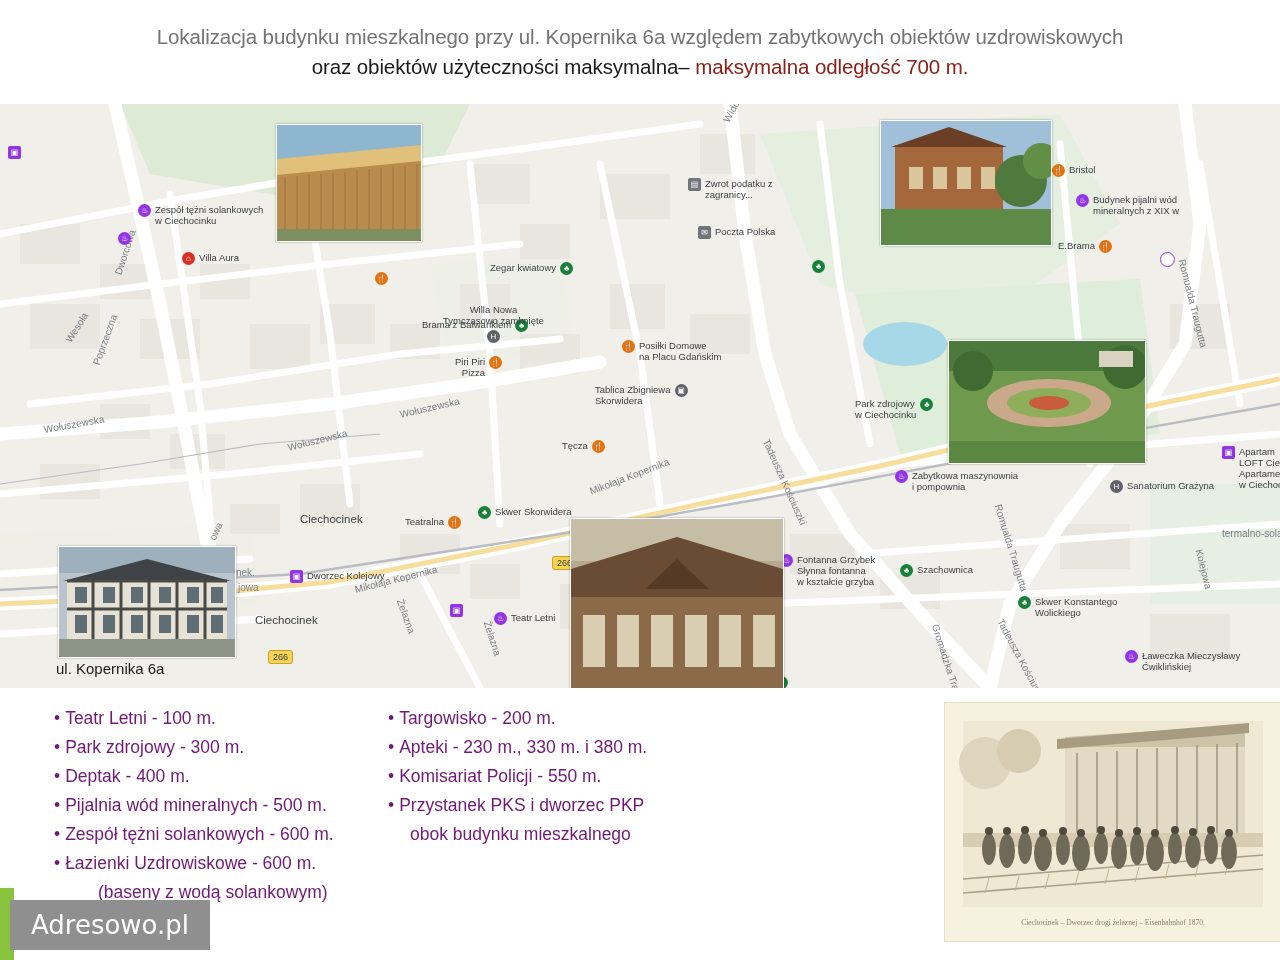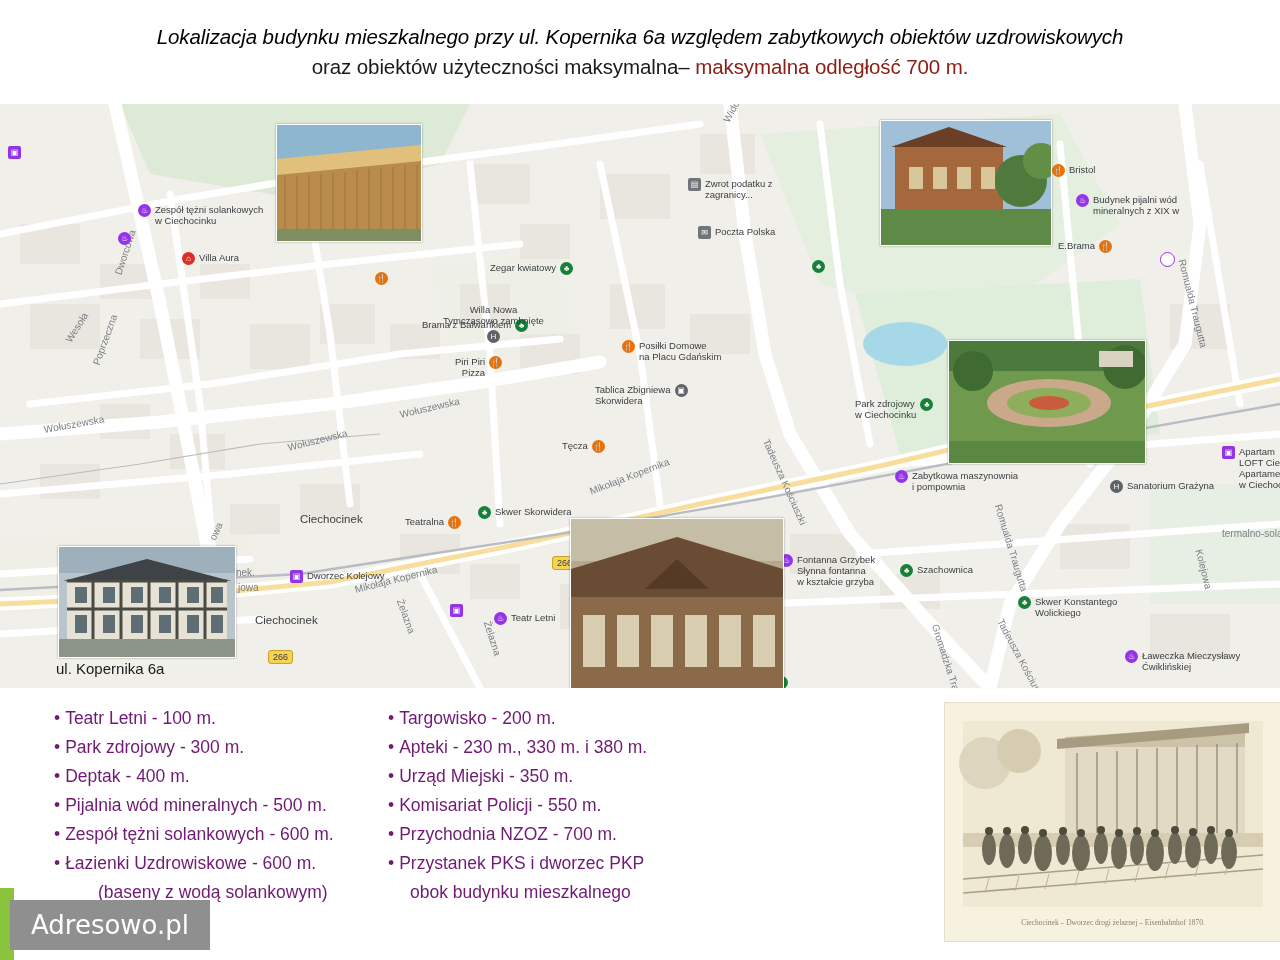--- a/index.html
+++ b/index.html
@@ -11,21 +11,21 @@
     overflow:hidden;
   }
   
   .header{
     position:absolute;left:0;top:0;width:1280px;height:104px;
     background:#ffffff;
     display:flex;flex-direction:column;align-items:center;justify-content:center;
     text-align:center;
   }
   .header .line1{
-    font-size:20.5px;color:#000000;line-height:30px;letter-spacing:-0.1px;font-style:italic;
+    font-size:20.5px;color:#737373;line-height:30px;letter-spacing:-0.1px;
   }
   .header .line2{
     font-size:20.5px;color:#1a1a1a;line-height:30px;letter-spacing:-0.1px;
   }
   .header .accent{color:#8c2018;}
 
   
   .map{
     position:absolute;left:0;top:104px;width:1280px;height:584px;
     background:#f1efe9;
@@ -490,23 +490,21 @@
     <div class="li"><span class="b">•</span><span>Deptak - 400 m.</span></div>
     <div class="li"><span class="b">•</span><span>Pijalnia wód mineralnych - 500 m.</span></div>
     <div class="li"><span class="b">•</span><span>Zespół tężni solankowych - 600 m.</span></div>
     <div class="li"><span class="b">•</span><span>Łazienki Uzdrowiskowe - 600 m.</span></div>
     <div class="li" style="padding-left:44px;"><span>(baseny z wodą solankowym)</span></div>
   </div>
 
   <div class="col" style="left:388px;top:16px;width:340px;">
     <div class="li"><span class="b">•</span><span>Targowisko  - 200 m.</span></div>
     <div class="li"><span class="b">•</span><span>Apteki - 230 m., 330 m. i 380 m.</span></div>
-    <div class="li"><span class="b">•</span><span>Urząd Miejski - 350 m.</span></div>
     <div class="li"><span class="b">•</span><span>Komisariat Policji - 550 m.</span></div>
-    <div class="li"><span class="b">•</span><span>Przychodnia NZOZ - 700 m.</span></div>
     <div class="li"><span class="b">•</span><span>Przystanek PKS i dworzec PKP</span></div>
     <div class="li col2-indent"><span>obok budynku mieszkalnego</span></div>
   </div>
 
 </div>
 
 <div class="hist-box">
   <svg width="336" height="238">
     <rect width="336" height="238" fill="#f7f2df"></rect>
     <rect x="18" y="18" width="300" height="186" fill="#efe8d2"></rect>

